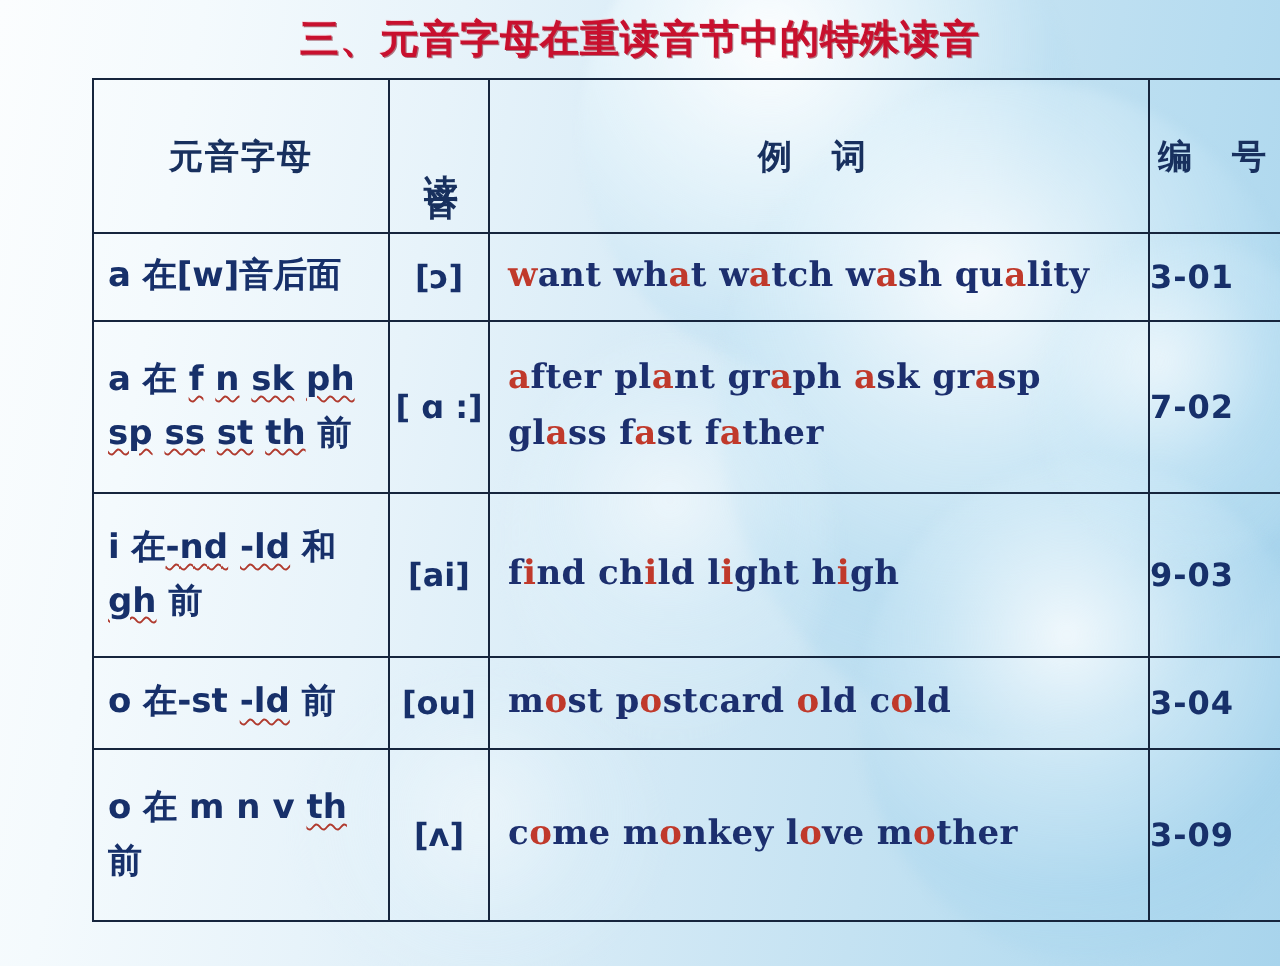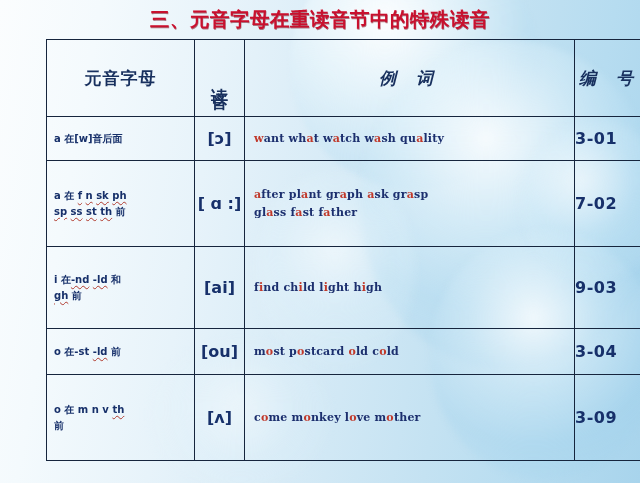--- a/index.html
+++ b/index.html
@@ -141,41 +141,41 @@
     color: #18305e;
     letter-spacing: 1px;
   }
   .hdr-vertical {
     writing-mode: vertical-rl;
     text-orientation: upright;
     letter-spacing: 5px;
     display: inline-block;
     line-height: 1;
   }
-  .hdr-wide { letter-spacing: 7px; font-style: italic; }
+  .hdr-wide { letter-spacing: 7px; }
 
   .cell-letter {
     font-family: "DejaVu Sans", "Liberation Sans", sans-serif;
     font-weight: bold;
-    font-size: 10px;
+    font-size: 17px;
     color: #17306a;
     padding: 5px 0 5px 7px !important;
     line-height: 1.55;
   }
   .cell-sound {
     text-align: center;
     font-family: "DejaVu Sans", "Liberation Sans", sans-serif;
     font-weight: bold;
     font-size: 16px;
     color: #17306a;
   }
   .cell-words {
     font-family: "DejaVu Serif", "Liberation Serif", serif;
     font-weight: bold;
-    font-size: 11px;
+    font-size: 17px;
     color: #1c2f6e;
     padding: 4px 0 4px 9px !important;
     line-height: 1.62;
     letter-spacing: 0.2px;
   }
   .cell-num {
     text-align: left;
     font-family: "DejaVu Sans", "Liberation Sans", sans-serif;
     font-weight: bold;
     font-size: 16px;

